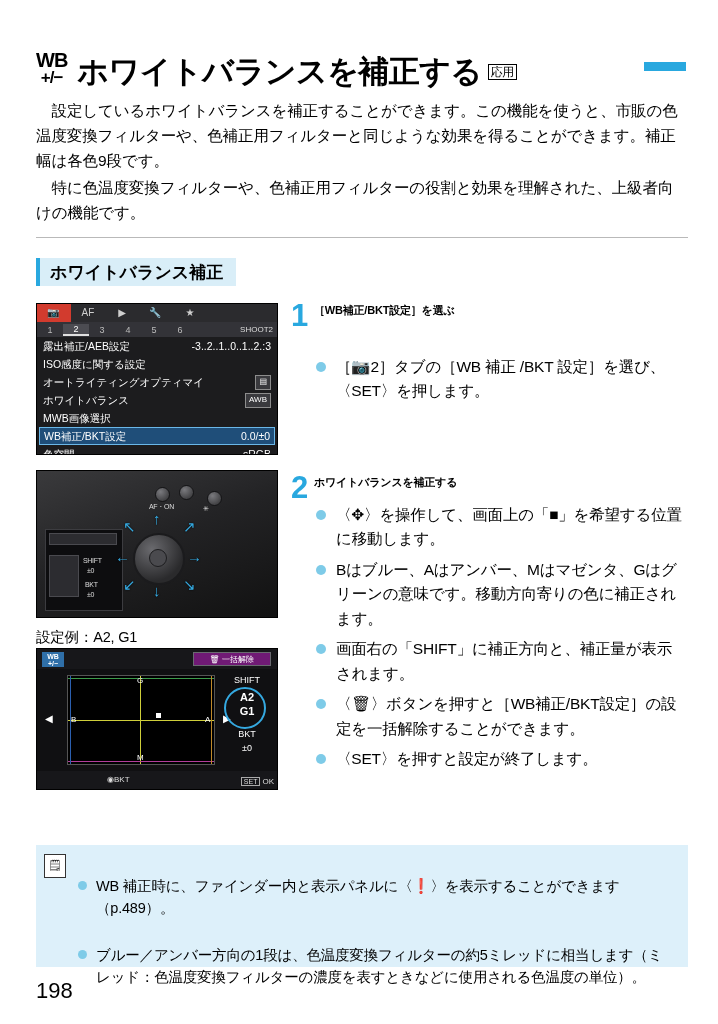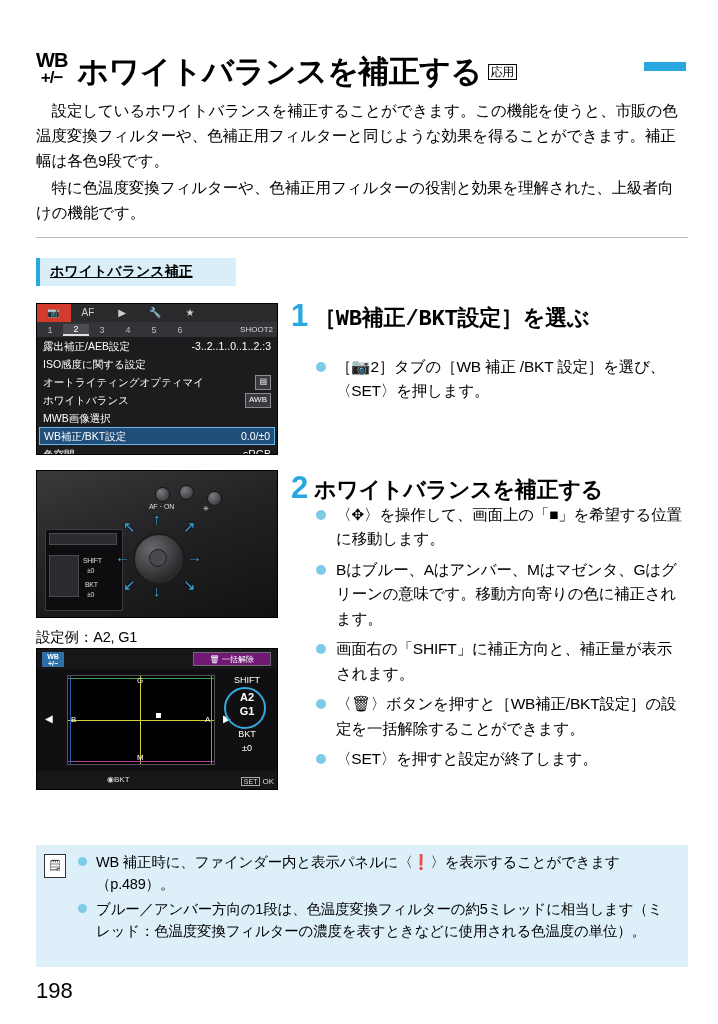--- a/index.html
+++ b/index.html
@@ -94,42 +94,40 @@
     left: 36px;
     top: 258px;
     width: 200px;
     height: 28px;
     background: #d9eef8;
     border-left: 4px solid #29a8df;
     display: flex;
     align-items: center;
     padding-left: 10px;
     box-sizing: border-box;
-    font-size: 14px;
+    font-size: 17px;
     font-weight: bold;
-    text-decoration: underline;
   }
 
   
   .step-num {
     position: absolute;
     font-size: 31px;
     font-weight: bold;
     color: #29a8df;
     line-height: 1;
   }
   .step-num.s1 { left: 291px; top: 300px; }
   .step-num.s2 { left: 291px; top: 472px; }
 
   .step-title {
     position: absolute;
-    font-size: 22px;
+    font-size: 11px;
     font-weight: bold;
     letter-spacing: -0.2px;
-    font-family: Liberation Mono, monospace;
   }
   .step-title.t1 { left: 314px; top: 303px; }
   .step-title.t2 { left: 314px; top: 475px; }
 
   .bullets {
     position: absolute;
     font-size: 15.5px;
     line-height: 1.58;
   }
   .bullet {
@@ -422,21 +420,21 @@
     width: 600px;
     font-size: 14.5px;
     line-height: 1.55;
     letter-spacing: -0.2px;
   }
   .note-list .bullet:before {
     background: #7ecbe8;
     top: 6px;
     width: 9px; height: 9px;
   }
-  .note-list .bullet { margin-bottom: 2px; padding-left: 20px; }
+  .note-list .bullet { margin-bottom: 2px; padding-left: 20px; margin-top: 24px; }
 
   .page-num {
     position: absolute;
     left: 36px;
     top: 978px;
     font-size: 22px;
     font-weight: normal;
   }
 </style>
 </head>

